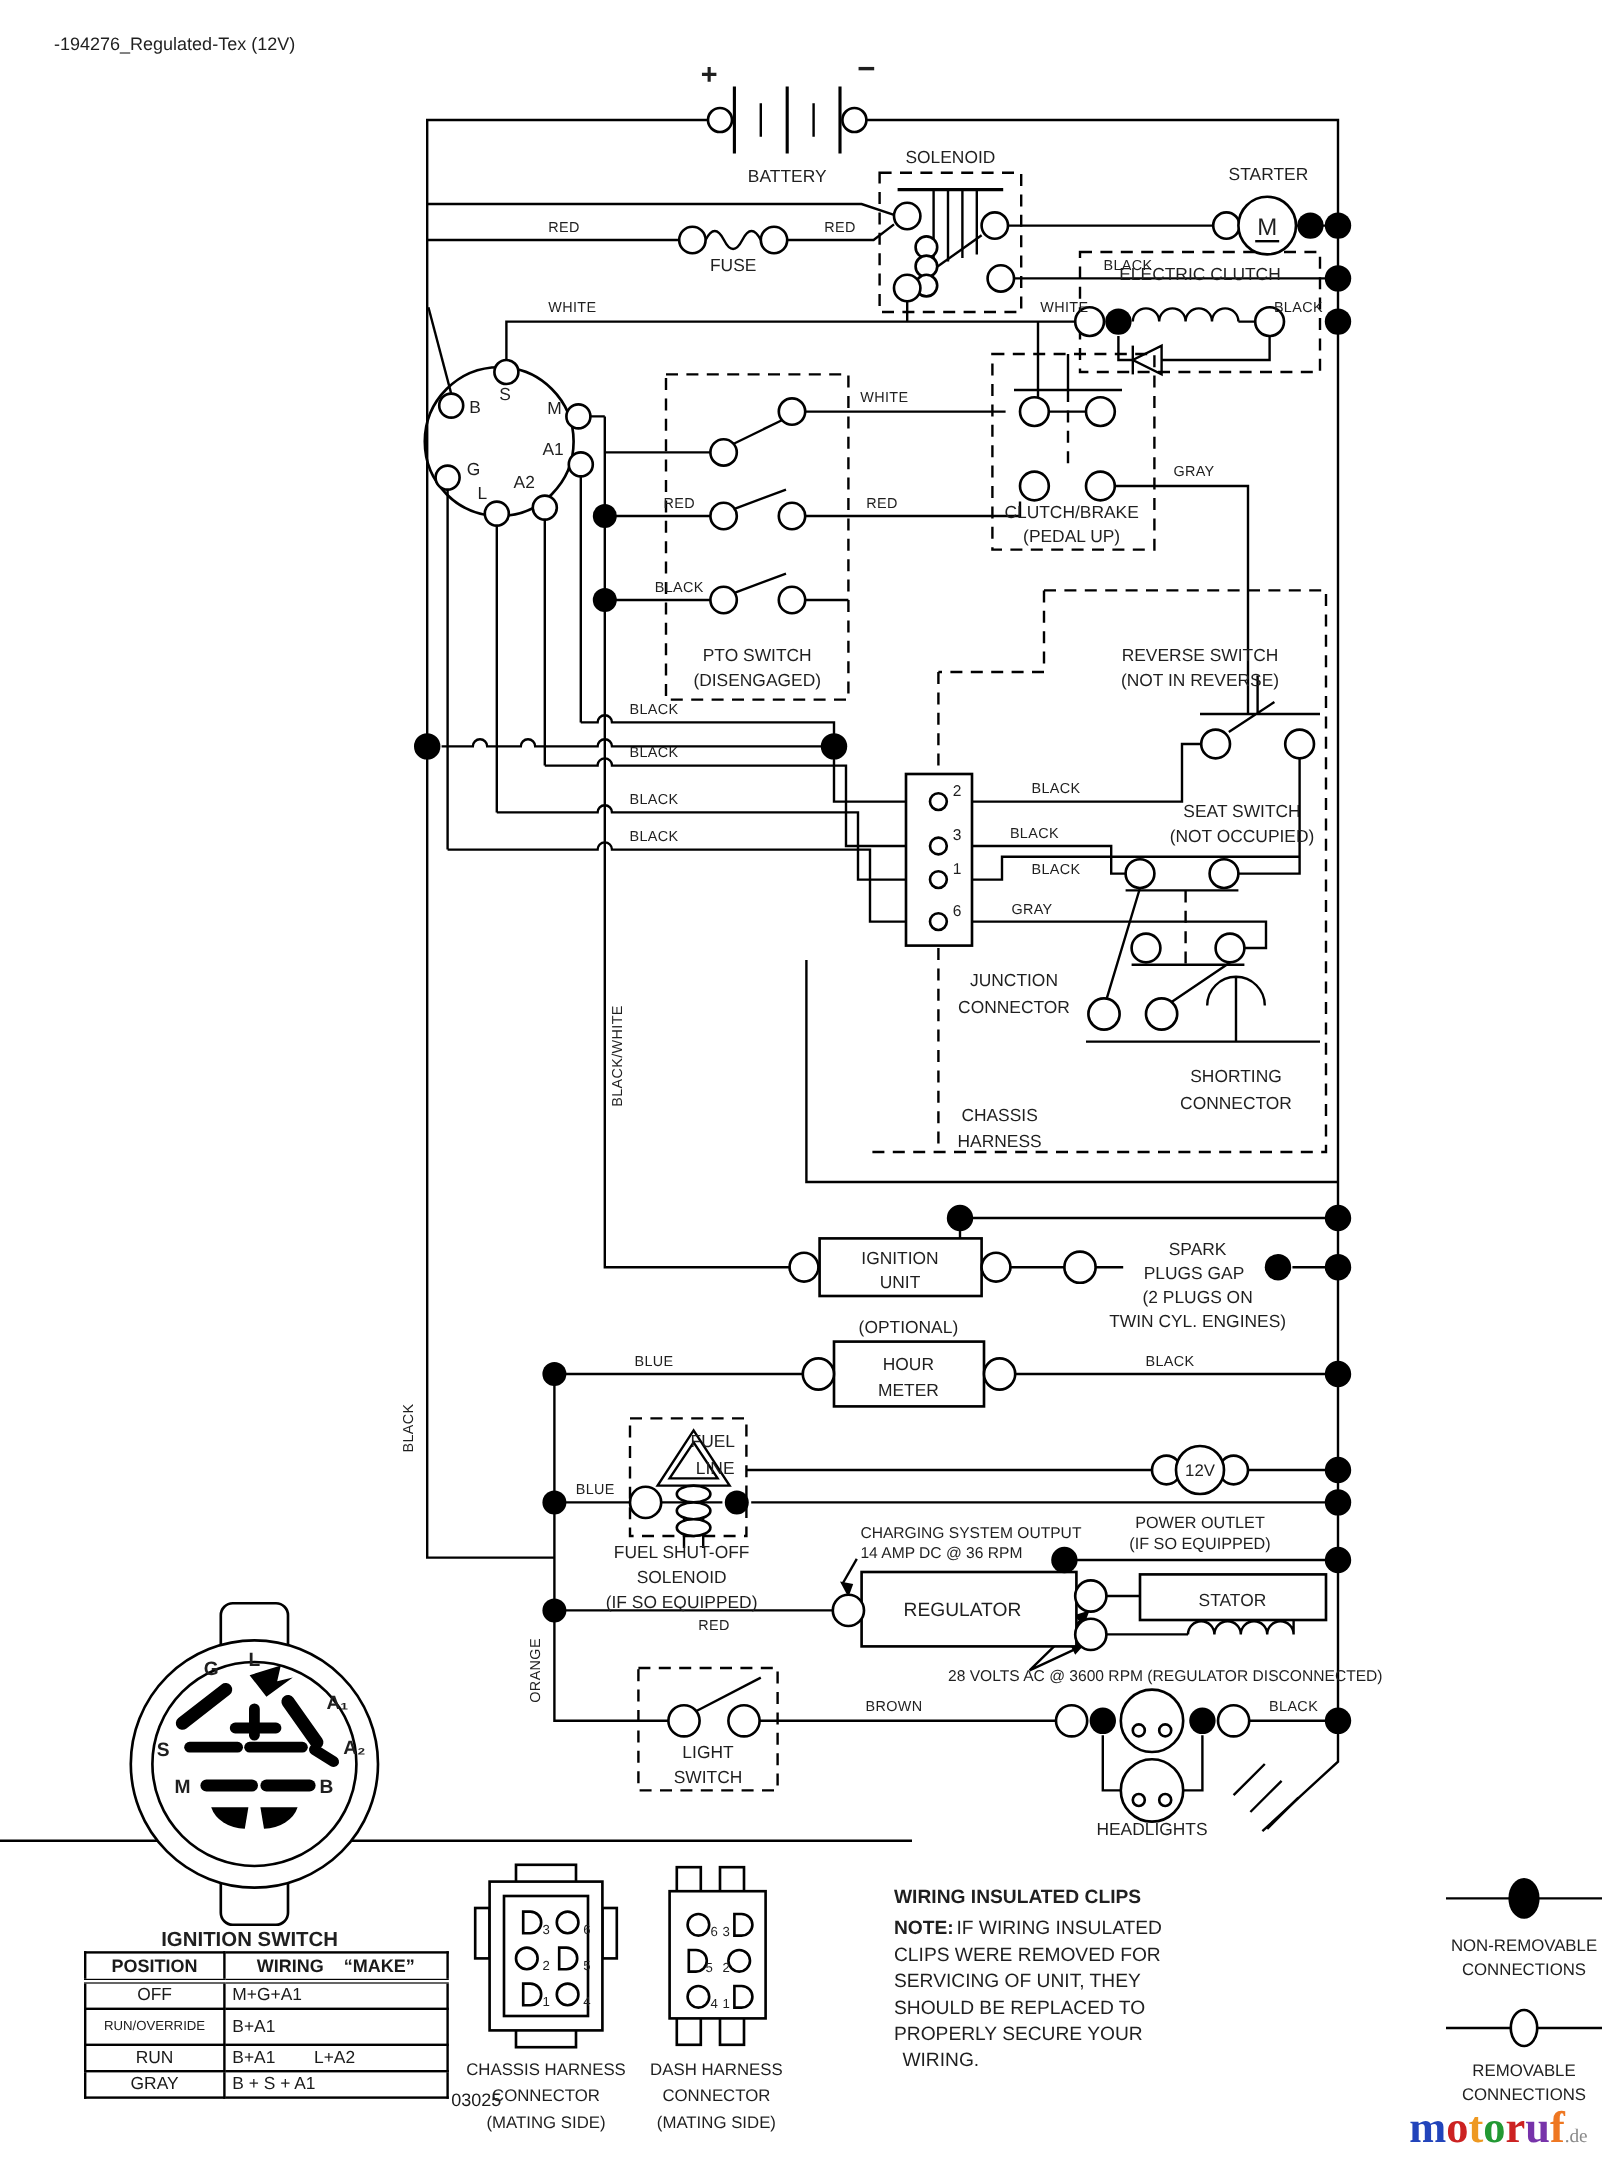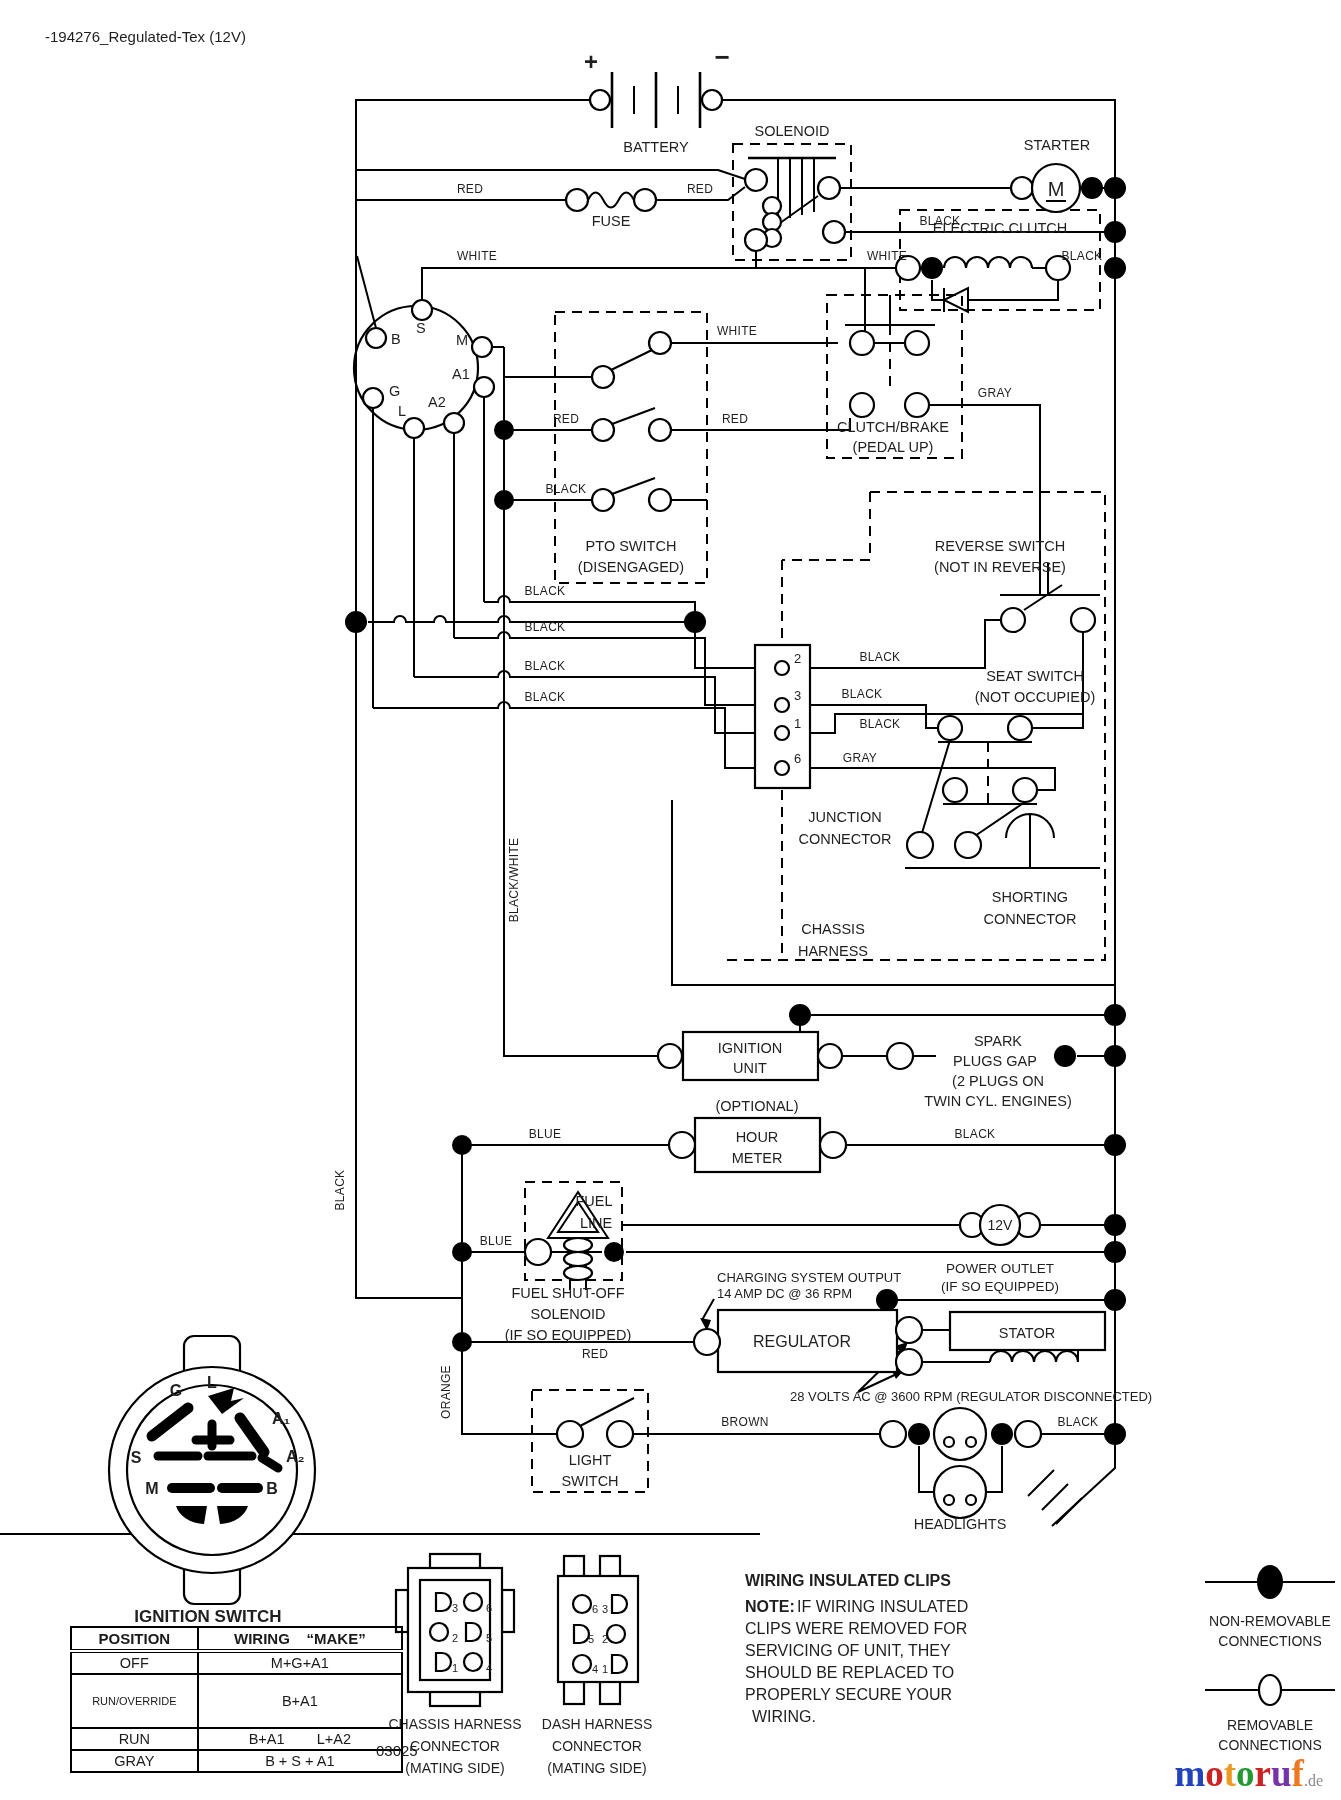--- a/index.html
+++ b/index.html
@@ -16,26 +16,26 @@
   .blk{fill:#000;stroke:none;}
   .lbl{font-size:12px;letter-spacing:.3px;}
   .cmp{font-size:14.5px;}
   .cmp2{font-size:16px;}
   .big{font-size:17px;font-weight:bold;}
   .key{font-size:16px;font-weight:bold;}
   .pin{font-size:13px;}
   .sub{font-size:11px;}
   .mid{text-anchor:middle;}
   .bold{font-weight:bold;}
-  #tablewrap{position:absolute;left:70px;top:1626px;width:333px;}
+  #tablewrap{position:absolute;left:70px;top:1626px;width:304px;}
   #postable{border-collapse:collapse;width:100%;font-size:14.5px;}
   #postable th,#postable td{border:2px solid #000;padding:2px 6px;text-align:center;white-space:pre;}
   #postable th{border-bottom:4px double #000;font-size:15px;}
-  #postable td.ov{font-size:11px;padding:20px 2px;}
-  #postable td.circ{text-align:center;}
+  #postable td.ov{font-size:11px;padding:8px 2px;}
+  #postable td.circ{text-align:left;}
   #code{position:absolute;left:376px;top:1742px;font-size:15px;}
   #logo{position:absolute;right:18px;bottom:8px;font-family:"Liberation Serif", serif;
         font-size:37px;font-weight:bold;line-height:1;}
   #logo .de{font-size:16px;color:#8a8a8a;font-weight:normal;margin-top:36px;}
 </style>
 </head>
 <body>
 
 <div id="canvas">
 <svg width="1341" height="1800" viewBox="0 0 1341 1800">

